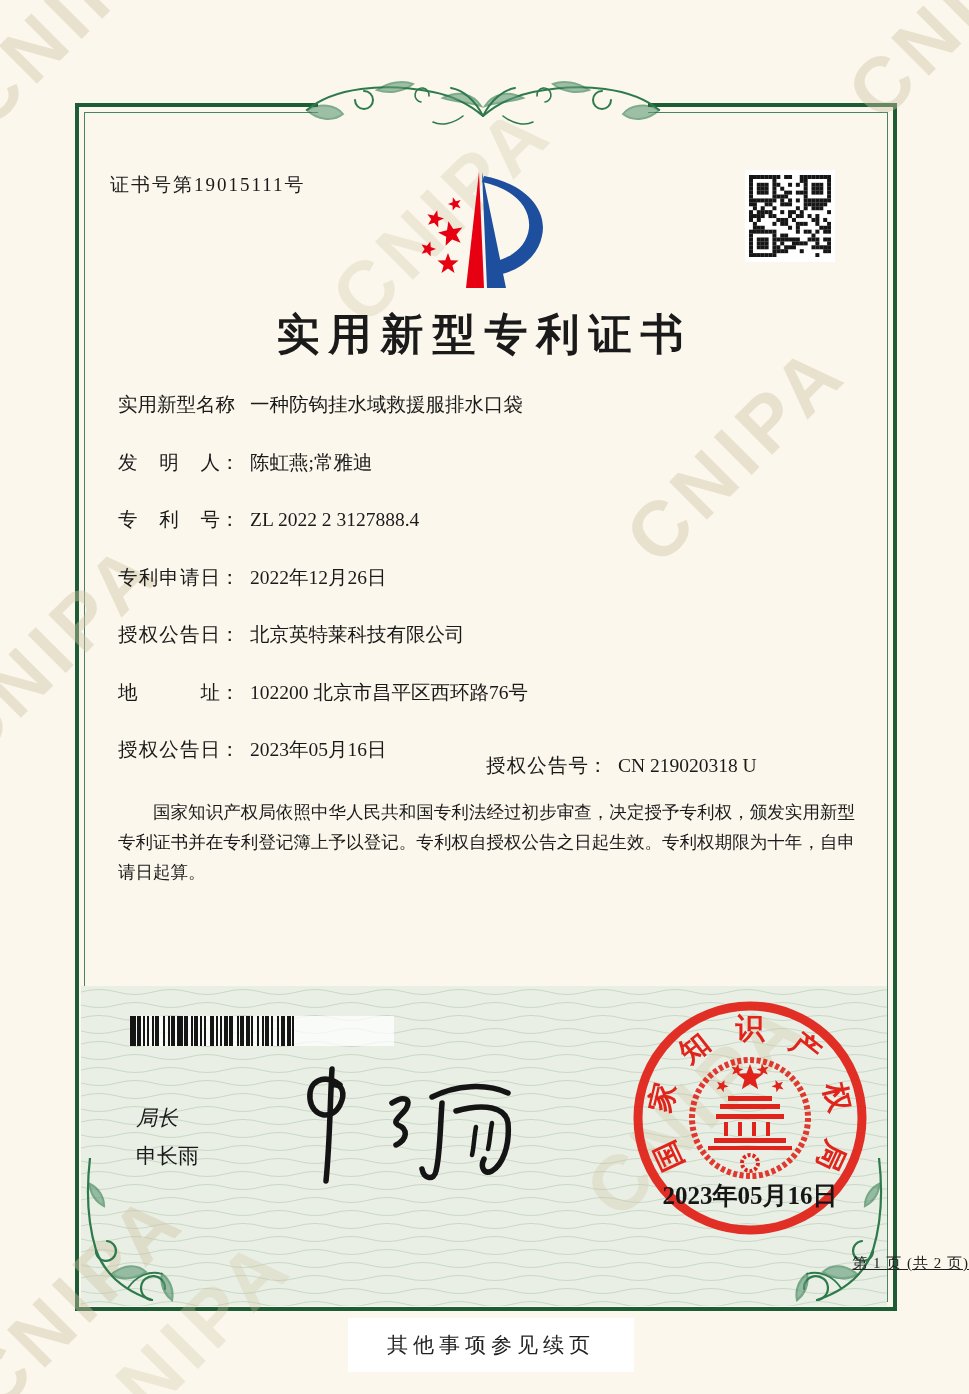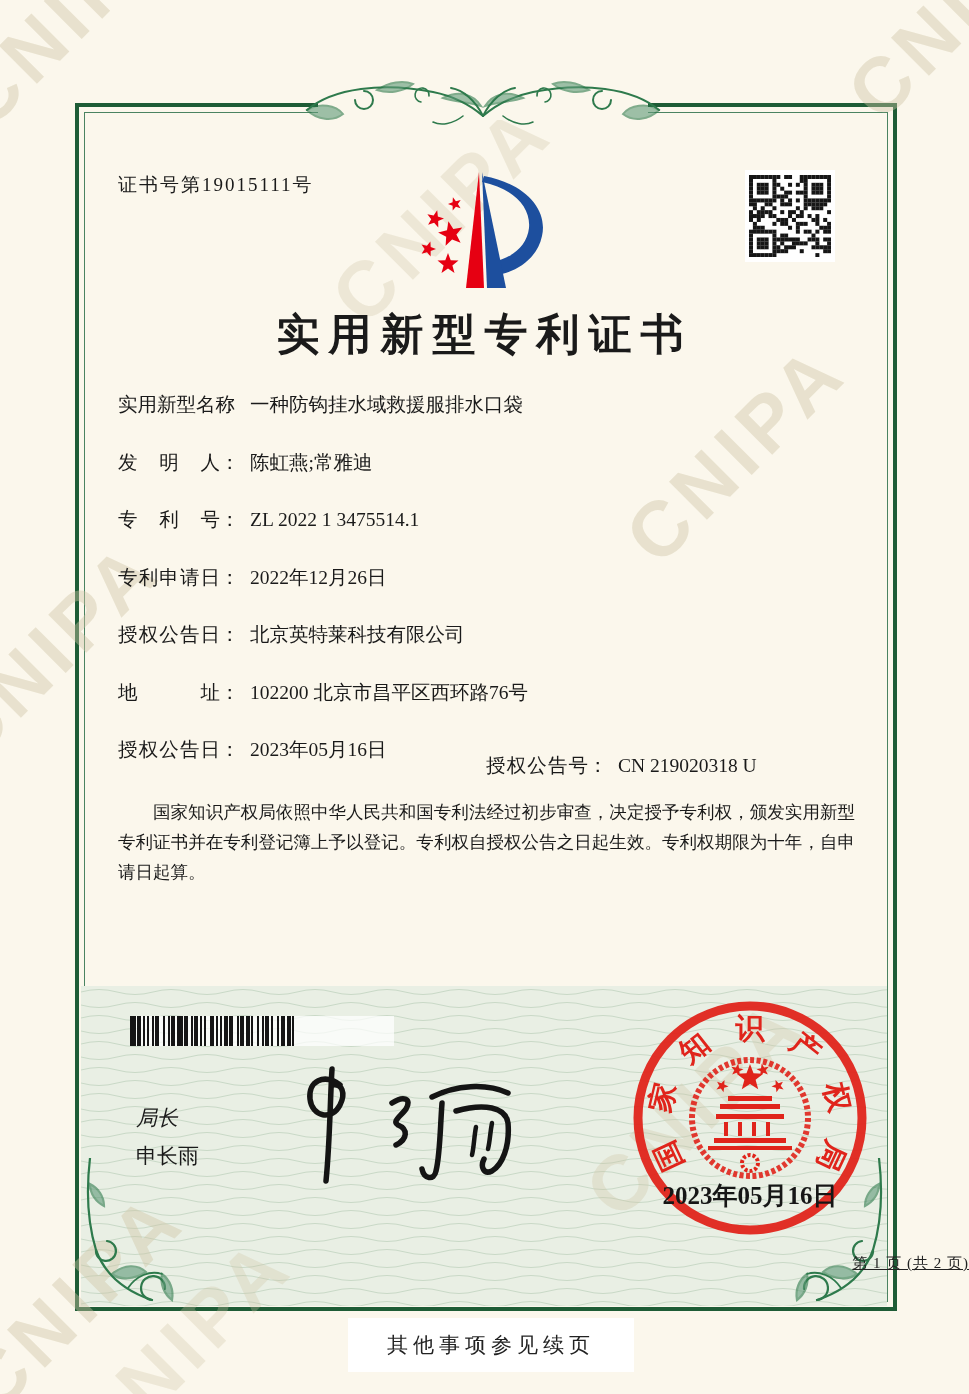--- a/index.html
+++ b/index.html
@@ -12,21 +12,21 @@
       transform:rotate(-45deg);white-space:nowrap;pointer-events:none;}
   
   .frame{position:absolute;left:75px;top:103px;width:814px;height:1200px;
          border:4px solid #1e5c36;}
   .frame-inner{position:absolute;left:5px;top:5px;right:5px;bottom:5px;border:1px solid #4a8361;}
   .top-gap{position:absolute;left:318px;top:96px;width:330px;height:24px;background:#fbf7ec;}
   .ornament{position:absolute;}
   
   .guilloche{position:absolute;left:81px;top:986px;width:806px;height:320px;}
   
-  .cert-no{position:absolute;left:118px;top:172px;font-size:19px;letter-spacing:2px;}
+  .cert-no{position:absolute;left:110px;top:172px;font-size:19px;letter-spacing:2px;}
   .logo{position:absolute;left:408px;top:166px;width:152px;height:130px;}
   .qr{position:absolute;left:745px;top:170px;width:90px;height:92px;background:#ffffff;
       display:flex;align-items:center;justify-content:center;}
   .title{position:absolute;left:0;top:306px;width:100%;text-align:center;
          font-size:43px;font-weight:bold;letter-spacing:9px;}
   
   .fields{position:absolute;left:118px;top:392px;width:745px;font-size:19.5px;}
   .frow{position:relative;height:57.5px;line-height:26px;white-space:nowrap;}
   .flabel{display:inline-block;width:102px;text-align:justify;text-align-last:justify;vertical-align:bottom;}
   .fcolon{display:inline-block;width:30px;}
@@ -398,21 +398,21 @@
   <div class="title">实用新型专利证书</div>
 
   <div class="fields">
     <div class="frow">
       <span class="flabel">实用新型名称</span><span class="fcolon">：</span><span>一种防钩挂水域救援服排水口袋</span>
     </div>
     <div class="frow">
       <span class="flabel">发明人</span><span class="fcolon">：</span><span>陈虹燕;常雅迪</span>
     </div>
     <div class="frow">
-      <span class="flabel">专利号</span><span class="fcolon">：</span><span>ZL 2022 1 3475514.1</span>
+      <span class="flabel">专利号</span><span class="fcolon">：</span><span>ZL 2022 2 3127888.4</span>
     </div>
     <div class="frow">
       <span class="flabel">专利申请日</span><span class="fcolon">：</span><span>2022年12月26日</span>
     </div>
     <div class="frow">
       <span class="flabel">授权公告日</span><span class="fcolon">：</span><span>北京英特莱科技有限公司</span>
     </div>
     <div class="frow">
       <span class="flabel">地址</span><span class="fcolon">：</span><span>102200 北京市昌平区西环路76号</span>
     </div>

